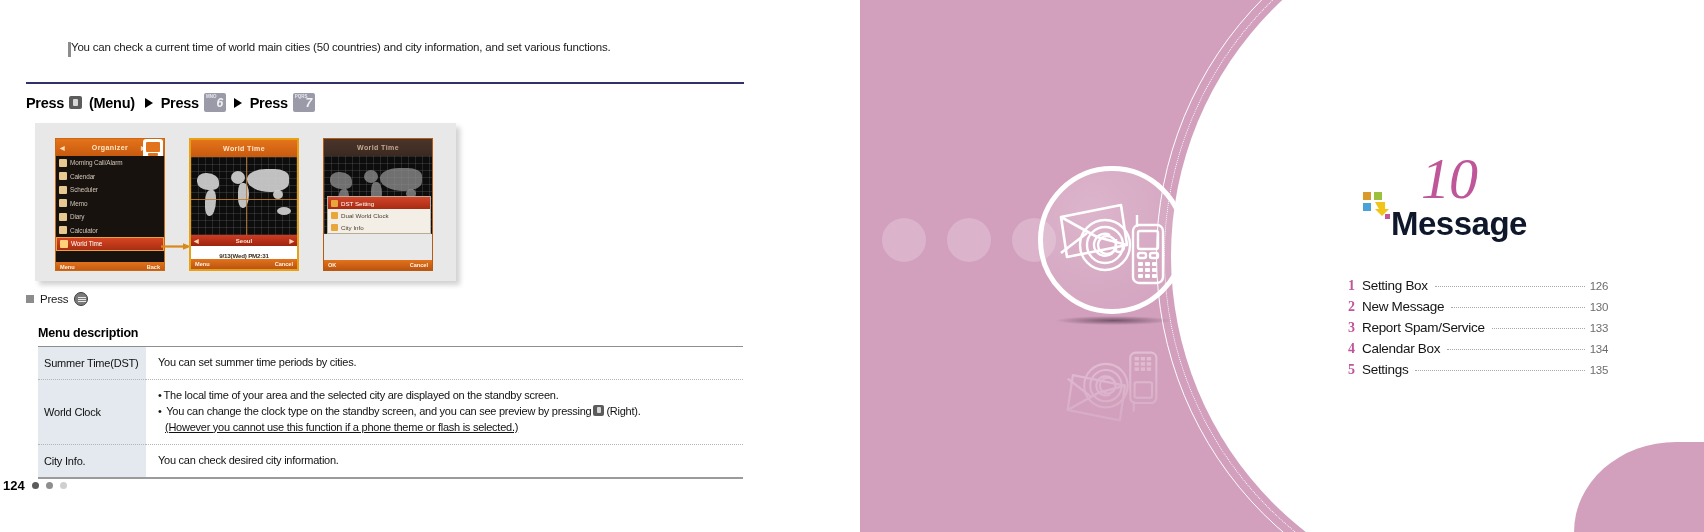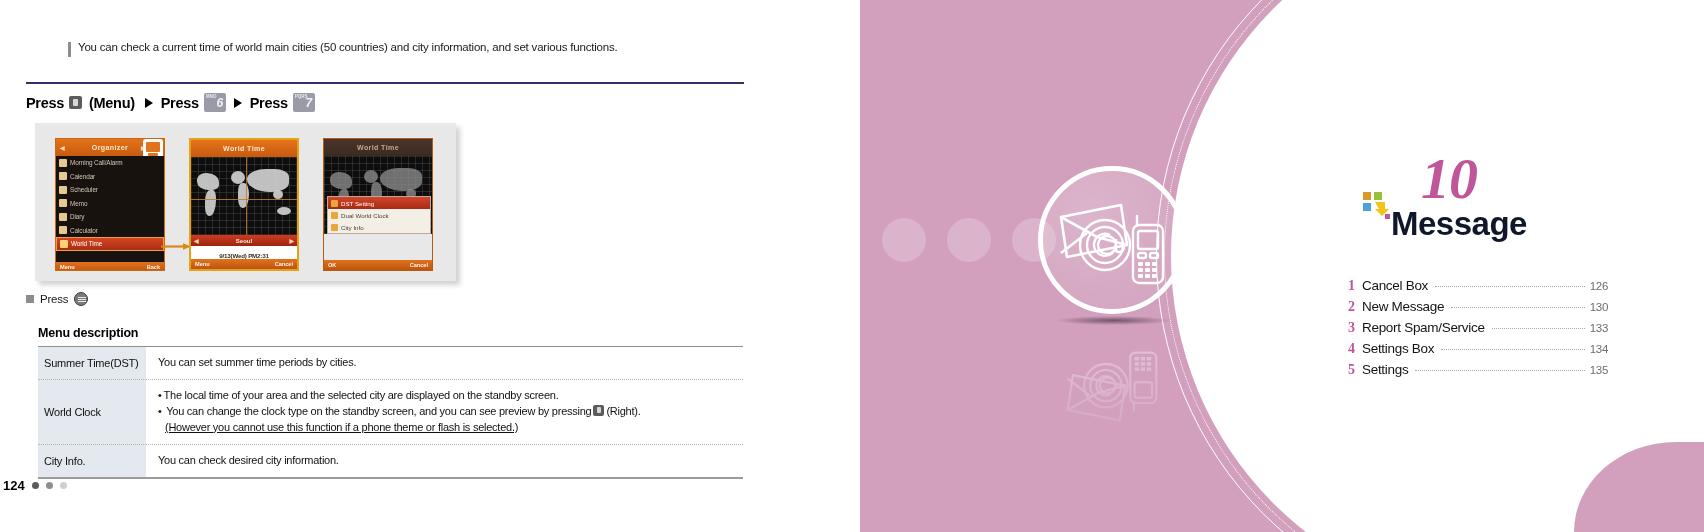--- a/index.html
+++ b/index.html
@@ -20,21 +20,21 @@
   }
 
   .chapter-title {
     position: absolute; left: 26px; top: 2px;
     font-size: 31px; font-weight: bold; letter-spacing: -0.6px;
     color: #000; line-height: 1.1;
   }
 
   .intro-row {
     position: absolute; left: 68px; top: 41px;
-    display: flex; align-items: flex-start; gap: 7px;
+    display: flex; align-items: flex-start; 
   }
   .intro-bar { width: 3px; height: 15px; background: #8c8c8c; margin-top: 1px; }
   .intro-text { font-size: 11.5px; color: #1a1a1a; letter-spacing: -0.2px; white-space: nowrap; }
 
   .rule-navy {
     position: absolute; left: 26px; top: 82px;
     width: 718px; height: 2px; background: #32306b;
   }
 
   .press-row {
@@ -279,21 +279,21 @@
     opacity: 0.42;
   }
   .shadow-ellipse {
     position: absolute; left: 196px; top: 316px;
     width: 115px; height: 9px; border-radius: 50%;
     background: radial-gradient(ellipse at center, rgba(40,20,35,0.55), rgba(40,20,35,0) 72%);
   }
 
   .chapter-badge { position: absolute; left: 503px; top: 150px; width: 330px; }
   .ch-num {
-    font-size: 58px; font-style: italic; font-weight: bold;
+    font-size: 58px; font-style: italic; font-weight: normal;
     color: #c0569a; letter-spacing: -1px; line-height: 1;
     position: absolute; left: 58px; top: 0;
     font-family: "Liberation Serif", serif;
   }
   .ch-word {
     position: absolute; left: 28px; top: 55px;
     font-size: 33px; font-weight: bold;
     color: #0f172a; letter-spacing: -0.5px;
   }
   .ch-icon { position: absolute; left: 0px; top: 42px; width: 30px; height: 30px; }
@@ -609,39 +609,39 @@
         <svg class="cursor-arrow" width="16" height="16" viewBox="0 0 16 16">
           <path d="M1 1 L11 1 L11 8 L15 8 L8 15 L1 8 L5 8 Z" fill="#f0c419"></path>
         </svg>
       </div>
       <div class="ch-word">Message</div>
     </div>
 
     <div class="toc">
       <div class="toc-row">
         <span class="toc-idx">1</span>
-        <span class="toc-label">Cancel Box</span>
+        <span class="toc-label">Setting Box</span>
         <span class="toc-lead"></span>
         <span class="toc-page">126</span>
       </div>
       <div class="toc-row">
         <span class="toc-idx">2</span>
         <span class="toc-label">New Message</span>
         <span class="toc-lead"></span>
         <span class="toc-page">130</span>
       </div>
       <div class="toc-row">
         <span class="toc-idx">3</span>
         <span class="toc-label">Report Spam/Service</span>
         <span class="toc-lead"></span>
         <span class="toc-page">133</span>
       </div>
       <div class="toc-row">
         <span class="toc-idx">4</span>
-        <span class="toc-label">Settings Box</span>
+        <span class="toc-label">Calendar Box</span>
         <span class="toc-lead"></span>
         <span class="toc-page">134</span>
       </div>
       <div class="toc-row">
         <span class="toc-idx">5</span>
         <span class="toc-label">Settings</span>
         <span class="toc-lead"></span>
         <span class="toc-page">135</span>
       </div>
     </div>

